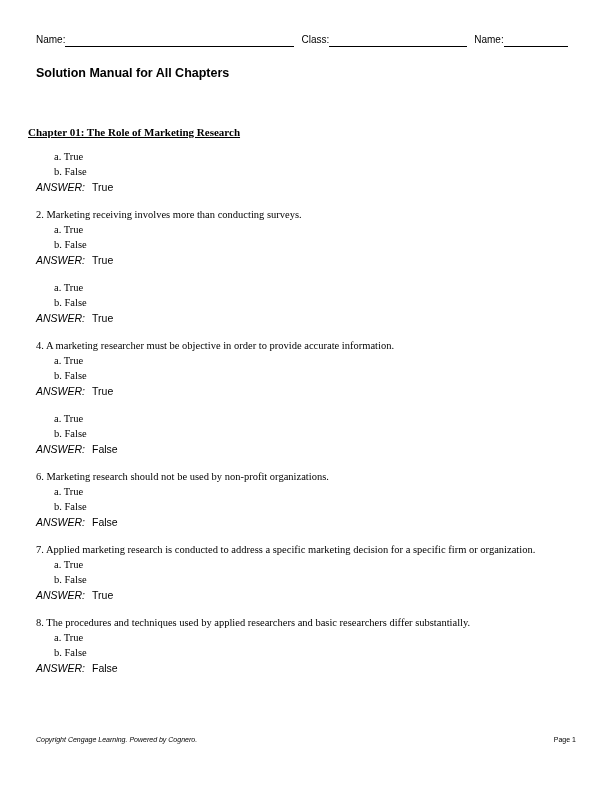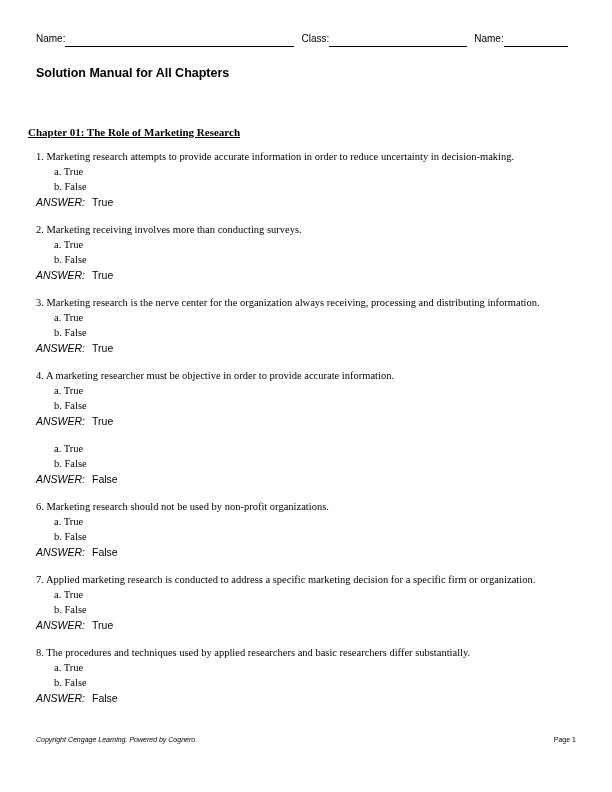--- a/index.html
+++ b/index.html
@@ -12,21 +12,21 @@
     font-family: "Liberation Serif", serif;
     overflow: hidden;
   }
   
   .header-row {
     position: absolute;
     top: 33px;
     left: 36px;
     width: 540px;
     display: flex;
-    align-items: flex-start;
+    align-items: center;
     font-family: "Liberation Sans", sans-serif;
     font-size: 10px;
     line-height: 12px;
   }
   .hdr-label { white-space: nowrap; padding-bottom: 1px; }
   .hdr-line { border-bottom: 1px solid #000; height: 13px; display: inline-block; }
   .line-name { width: 229px; margin-right: 7px; }
   .line-class { width: 138px; margin-right: 7px; }
   .line-date { width: 64px; }
   
@@ -100,35 +100,33 @@
     <span class="hdr-label">Name:</span>
     <span class="hdr-line line-date"></span>
   </div>
 
   <div class="doc-title">Solution Manual for All Chapters</div>
 
   <div class="chapter-heading">Chapter 01: The Role of Marketing Research</div>
 
   <div class="questions" id="questions">
     <div class="question">
-      <div class="q-line"><span>1.</span> <span>Marketing research attempts to provide accurate information in order to reduce uncertainty in decision-making.</span></div>
       <div class="q-option">a. True</div>
       <div class="q-option">b. False</div>
       <div class="q-answer"><span class="ans-label">ANSWER:</span><span class="ans-value">True</span></div>
     </div>
 
     <div class="question">
       <div class="q-line"><span>2.</span> <span>Marketing receiving involves more than conducting surveys.</span></div>
       <div class="q-option">a. True</div>
       <div class="q-option">b. False</div>
       <div class="q-answer"><span class="ans-label">ANSWER:</span><span class="ans-value">True</span></div>
     </div>
 
     <div class="question">
-      <div class="q-line"><span>3.</span> <span>Marketing research is the nerve center for the organization always receiving, processing and distributing information.</span></div>
       <div class="q-option">a. True</div>
       <div class="q-option">b. False</div>
       <div class="q-answer"><span class="ans-label">ANSWER:</span><span class="ans-value">True</span></div>
     </div>
 
     <div class="question">
       <div class="q-line"><span>4.</span> <span>A marketing researcher must be objective in order to provide accurate information.</span></div>
       <div class="q-option">a. True</div>
       <div class="q-option">b. False</div>
       <div class="q-answer"><span class="ans-label">ANSWER:</span><span class="ans-value">True</span></div>

